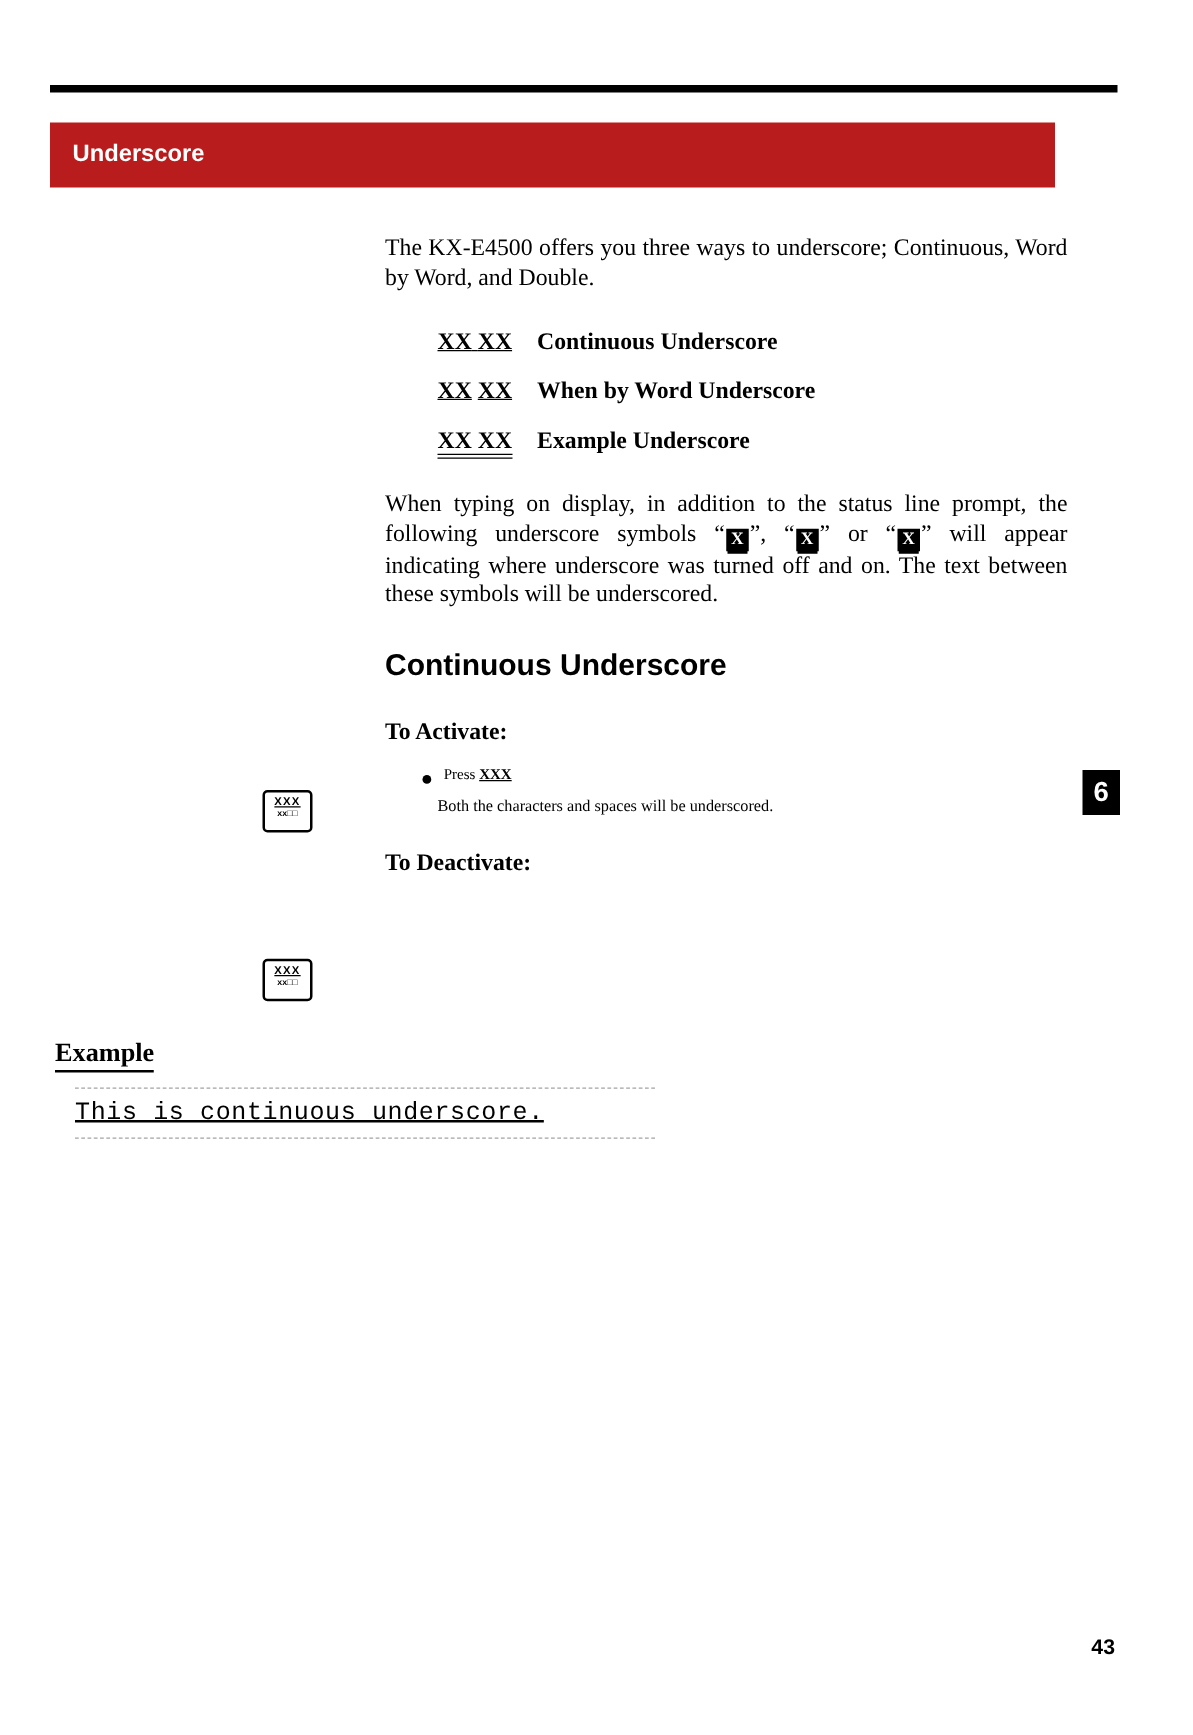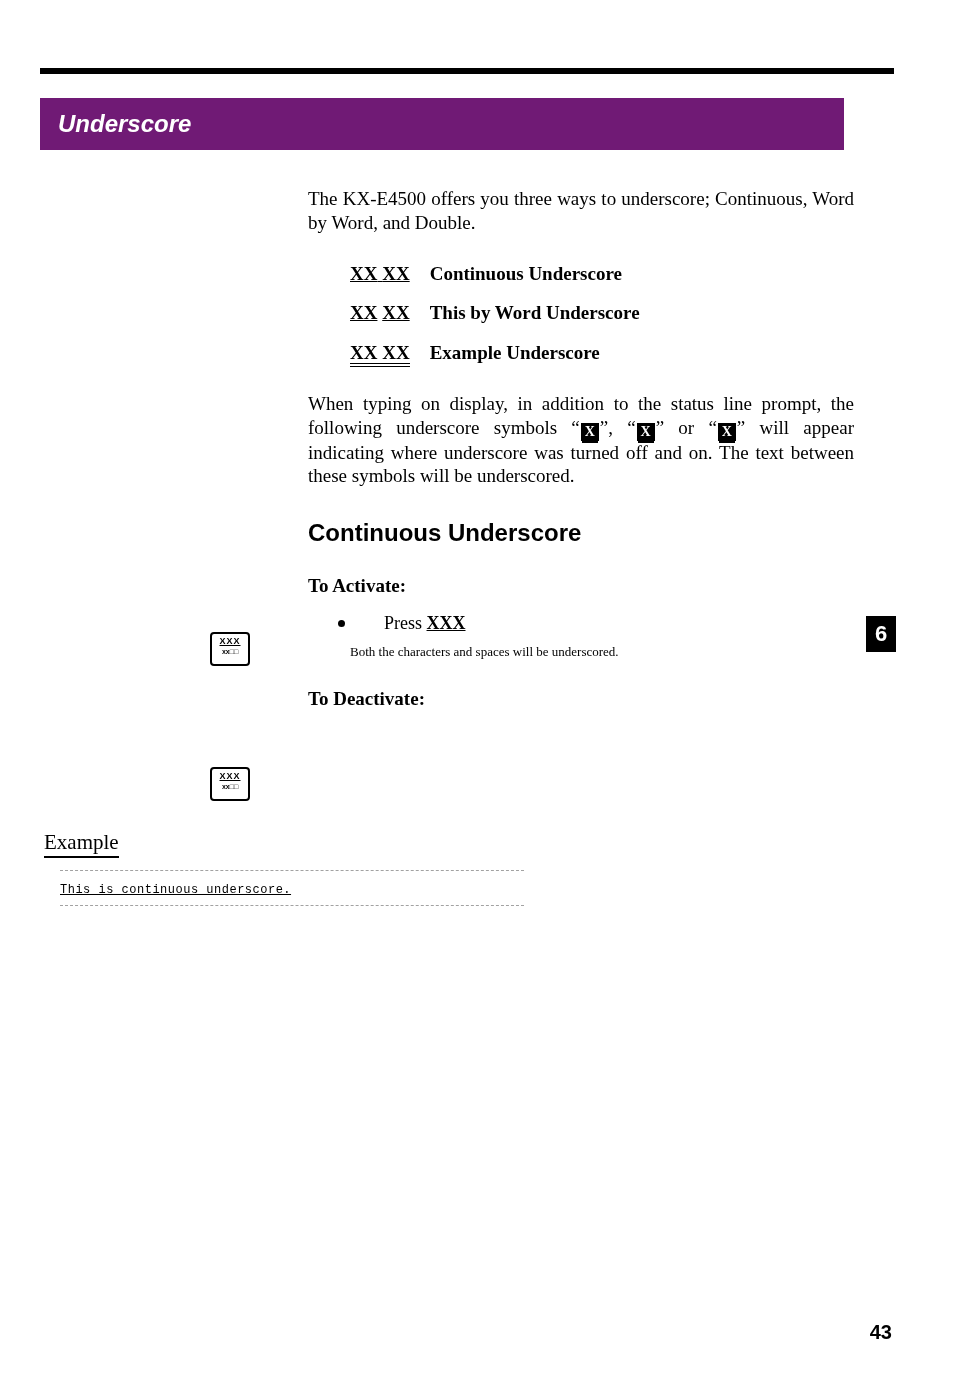--- a/index.html
+++ b/index.html
@@ -26,30 +26,29 @@
     right: 60px;
     height: 6px;
     background: #000;
   }
   .title-bar {
     position: absolute;
     top: 98px;
     left: 40px;
     right: 110px;
     height: 52px;
-    background: #701a75;
+    background: #b91c1c;
     color: #fff;
     font-family: Arial, Helvetica, sans-serif;
     font-weight: bold;
-    font-size: 24px;
+    font-size: 19px;
     display: flex;
     align-items: center;
     padding-left: 18px;
     box-sizing: border-box;
-    font-style: italic;
   }
   .body-col {
     position: absolute;
     left: 308px;
     right: 100px;
     top: 175px;
     font-size: 19px;
     line-height: 1.25;
   }
   .para { margin: 12px 0 18px 0; text-align: justify; }
@@ -90,22 +89,21 @@
   }
   .sub-bold {
     font-weight: bold;
     font-size: 19px;
     margin: 26px 0 14px 0;
   }
   .bullet-row {
     display: flex;
     align-items: flex-start;
     margin: 2px 0 10px 30px;
-    font-size: 18px;
-    gap: 29px;
+    font-size: 12px;
   }
   .bullet-dot {
     width: 7px; height: 7px; border-radius: 50%;
     background: #000;
     margin: 8px 10px 0 0;
     flex: 0 0 auto;
   }
   .press-xxx { font-weight: bold; text-decoration: underline; }
   .indent-note { margin: 10px 0 18px 42px; font-size: 13px; }
   .key-icon {
@@ -137,57 +135,57 @@
     font-family: Arial, Helvetica, sans-serif;
     font-weight: bold;
     font-size: 22px;
     text-align: center;
     line-height: 36px;
   }
   .example-h {
     position: absolute;
     left: 44px;
     top: 830px;
-    font-weight: normal;
+    font-weight: bold;
     font-size: 21px;
     border-bottom: 2px solid #000;
     padding-bottom: 1px;
   }
   .example-strip {
     position: absolute;
     left: 60px;
     top: 870px;
     right: 430px;
   }
   .example-strip .dots {
     border-top: 1px dashed #666;
     height: 0;
     margin-bottom: 8px;
     opacity: 0.6;
   }
   .example-strip .mono {
     font-family: "Courier New", Courier, monospace;
-    font-size: 12px;
+    font-size: 20px;
     letter-spacing: 0.5px;
     text-decoration: underline;
     white-space: pre;
   }
   .example-strip .dots2 {
     border-top: 1px dashed #666;
     height: 0;
     margin-top: 8px;
     opacity: 0.6;
   }
   .page-num {
     position: absolute;
     right: 62px;
-    bottom: 44px;
-    font-family: Arial, Helvetica, sans-serif;
-    font-weight: bold;
-    font-size: 20px;
+    bottom: 60px;
+    font-family: Arial, Helvetica, sans-serif;
+    font-weight: bold;
+    font-size: 17px;
   }
 </style>
 </head>
 <body>
 
 <div class="page">
 
   <div class="top-rule"></div>
 
   <div class="title-bar">
@@ -205,21 +203,21 @@
           <tr>
         <td>
           <span class="u-cont"><span>XX</span>&nbsp;<span>XX</span></span>
         </td>
         <td>Continuous Underscore</td>
       </tr>
       <tr>
         <td>
           <span class="u-word"><span>XX</span></span>&nbsp;<span class="u-word"><span>XX</span></span>
         </td>
-        <td>This by Word Underscore</td>
+        <td>When by Word Underscore</td>
       </tr>
       <tr>
         <td>
           <span class="u-dbl"><span>XX</span>&nbsp;<span>XX</span></span>
         </td>
         <td>Example Underscore</td>
       </tr>
     </tbody>
       </table>
 

